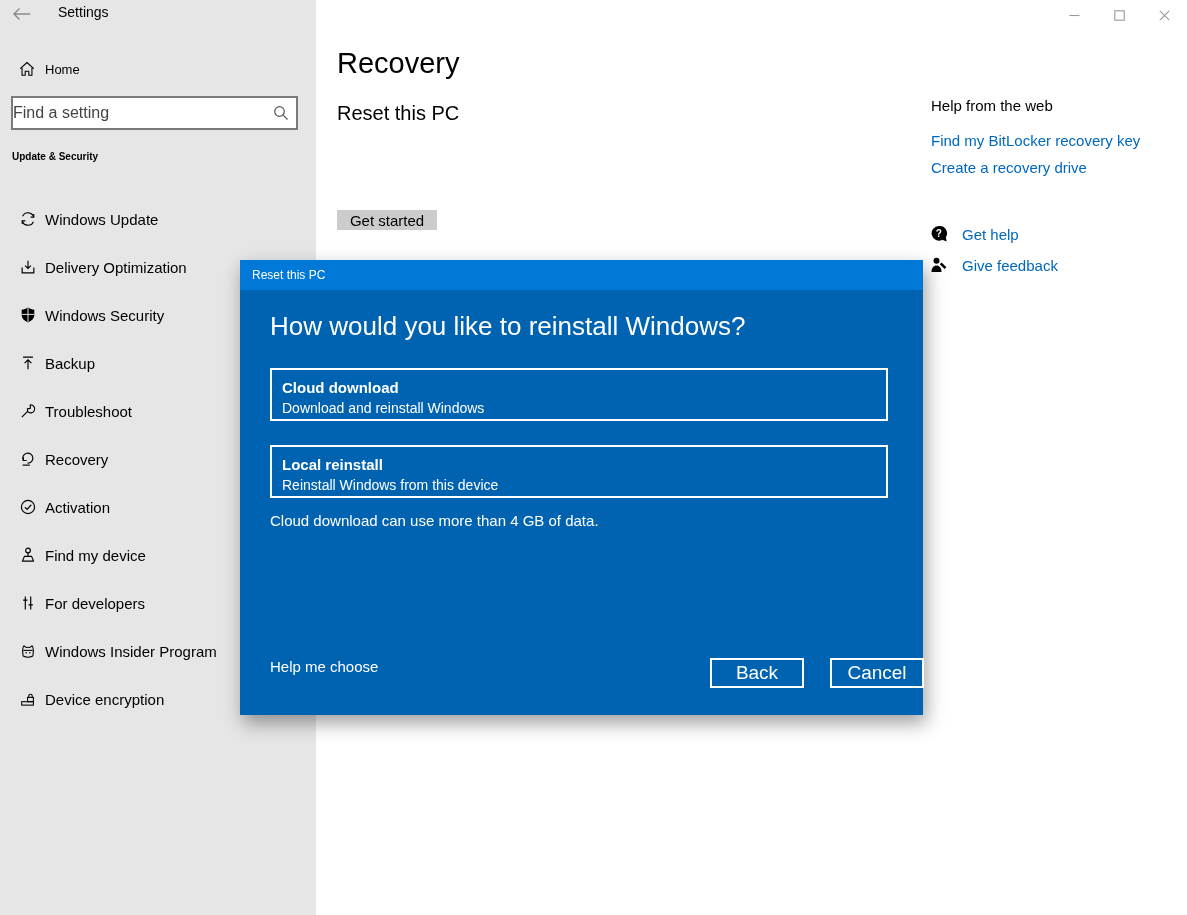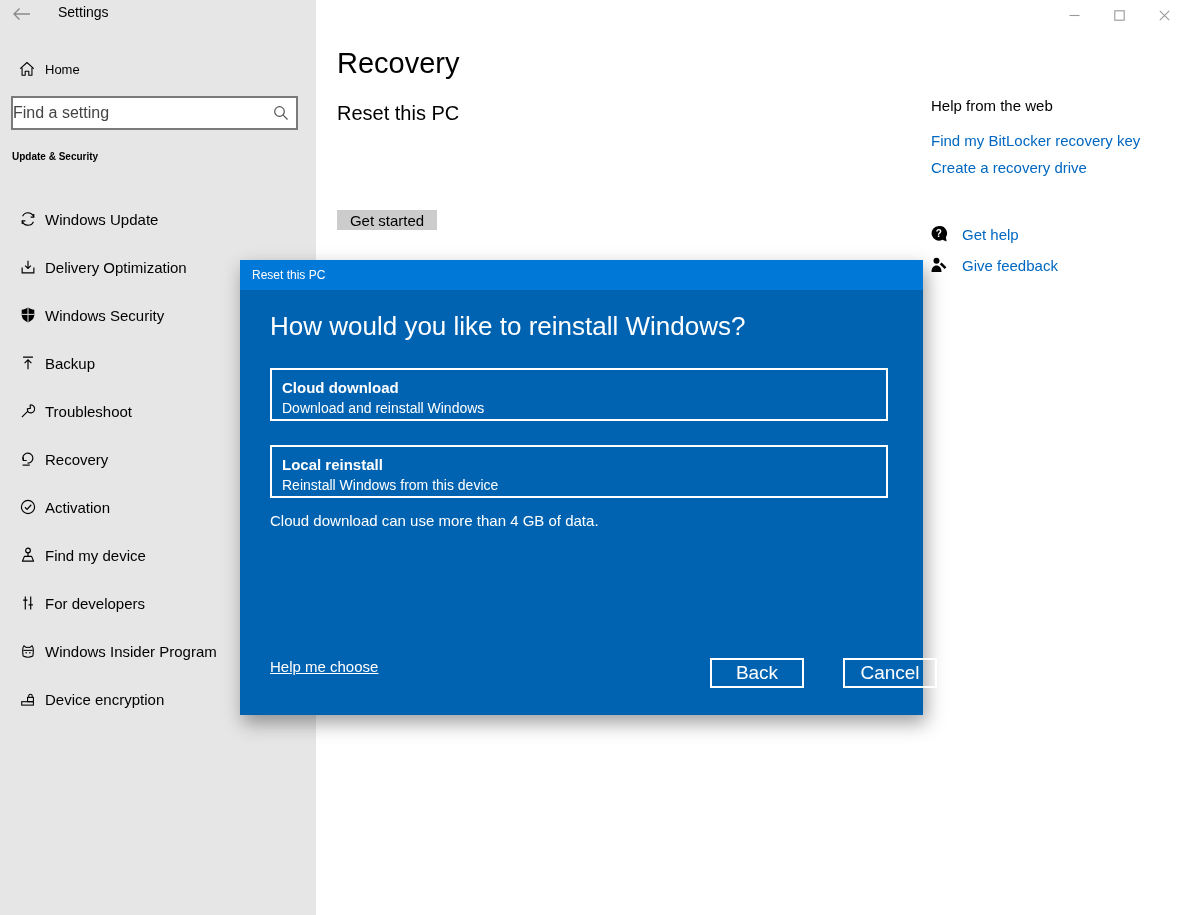--- a/index.html
+++ b/index.html
@@ -43,24 +43,24 @@
   .dialog { position:absolute; left:240px; top:260px; width:683px; height:455px; box-shadow:3px 8px 18px rgba(0,0,0,0.38); }
   .dialog-titlebar { height:30px; background:#0078d7; color:#fff; font-size:12px; line-height:30px; padding-left:12px; }
   .dialog-body { position:relative; height:425px; background:#0063b1; color:#fff; }
   .dialog-heading { position:absolute; left:30px; top:21px; font-size:26px; font-weight:300; color:#fff; }
   .option-tile { position:absolute; left:30px; width:618px; height:53px; background:transparent; border:2px solid #fff; color:#fff; text-align:left; padding:5px 0 0 10px; cursor:pointer; font-family:"Liberation Sans", sans-serif; }
   .tile-1 { top:78px; }
   .tile-2 { top:155px; }
   .option-title { font-size:15px; font-weight:bold; line-height:21px; }
   .option-sub { font-size:14px; line-height:20px; }
   .dialog-note { position:absolute; left:30px; top:222px; font-size:15px; color:#fff; }
-  .help-me-choose { position:absolute; left:30px; top:368px; font-size:15px; color:#fff; text-decoration:underline; cursor:pointer; }
+  .help-me-choose { position:absolute; left:30px; top:368px; font-size:15px; color:#fff; cursor:pointer; }
   .dlg-btn { position:absolute; top:368px; width:94px; height:30px; background:transparent; border:2px solid #fff; color:#fff; font-size:19px; font-family:"Liberation Sans", sans-serif; cursor:pointer; }
   .dlg-back { left:470px; }
-  .dlg-cancel { left:603px; }
+  .dlg-cancel { left:590px; }
 
   svg { display:block; }
 </style>
 </head>
 <body>
 
 <div class="screen">
 
   <div class="sidebar">
     <button class="back-btn">

